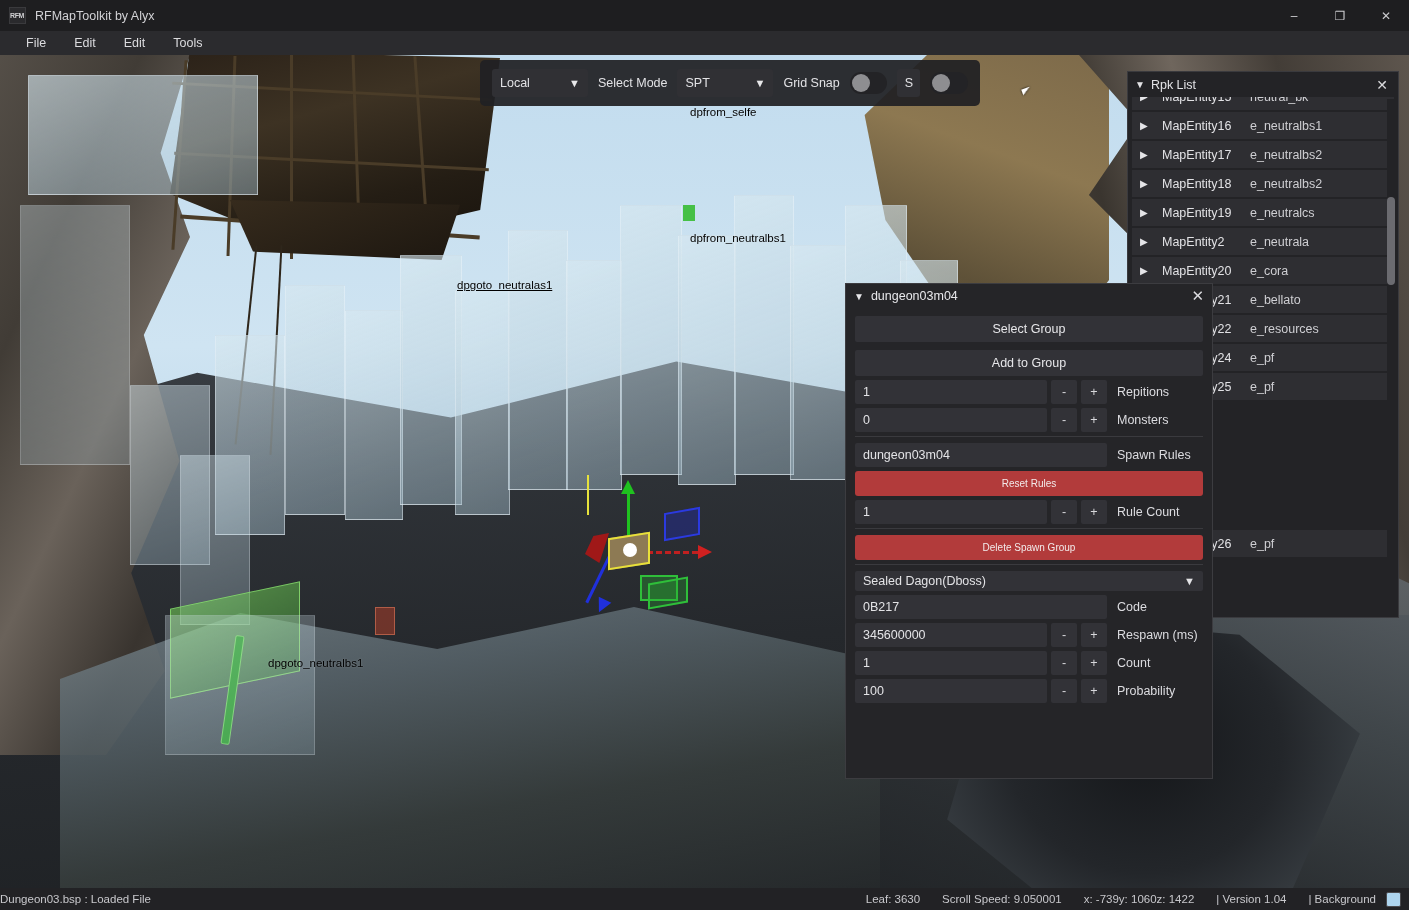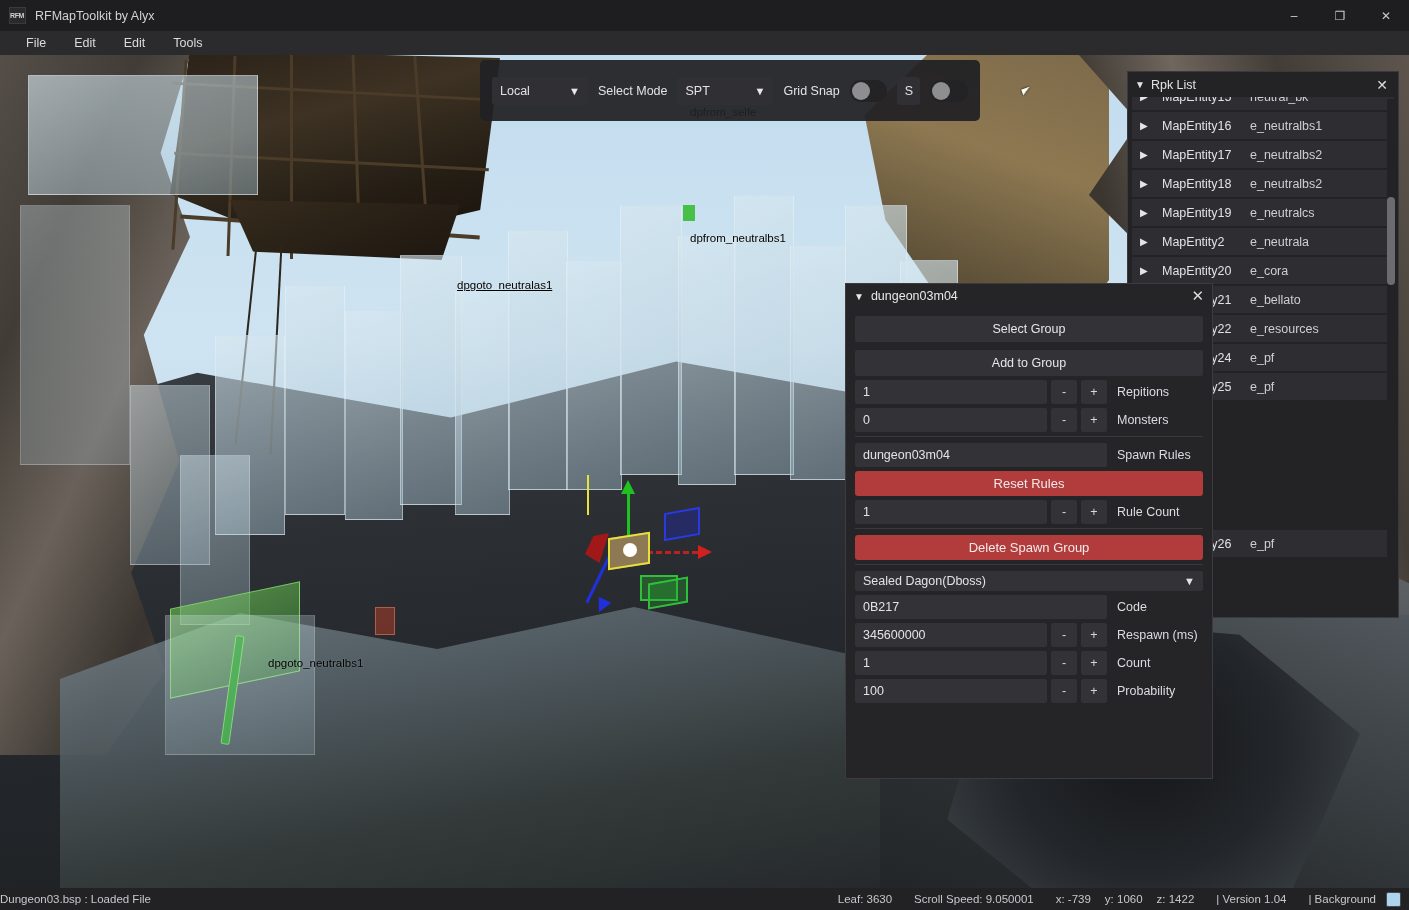--- a/index.html
+++ b/index.html
@@ -109,21 +109,21 @@
   }
   .tower-beam { position: absolute; background: #4a3c28; }
   .vp-label {
     position: absolute; font-size: 11.5px; color: #000;
     text-shadow: 0 0 2px rgba(255,255,255,.25);
     white-space: nowrap; pointer-events: none;
   }
 
   
   .topbar {
-    position: absolute; left: 480px; top: 60px; width: 500px; height: 61px;
+    position: absolute; left: 480px; top: 60px; width: 500px; height: 46px;
     background: rgba(32,32,35,0.93); border-radius: 5px;
     display: flex; align-items: center; padding: 0 12px; gap: 10px;
   }
   .dd {
     height: 28px; background: #303034; border-radius: 3px;
     display: flex; align-items: center; padding: 0 8px; color: #e2e2e5; font-size: 12.5px;
     min-width: 96px; justify-content: space-between; gap: 10px;
   }
   .dd .caret { font-size: 11px; color: #e8e8ea; }
   .tb-label { font-size: 12.5px; color: #e2e2e5; white-space: nowrap; }
@@ -184,21 +184,21 @@
   .dlg-head .x { margin-left: auto; font-size: 15px; color: #dcdce0; }
   .dlg-body { padding: 0 9px; }
   .wide-btn {
     height: 26px; background: #323237; border-radius: 2px; margin-bottom: 4px;
     display: flex; align-items: center; justify-content: center;
     color: #e6e6e9; font-size: 12.5px; margin-top: 8px;
   }
   .red-btn {
     height: 25px; background: #b23b3b; border-radius: 3px; margin-bottom: 4px;
     display: flex; align-items: center; justify-content: center;
-    color: #f2eaea; font-size: 13px;
+    color: #f2eaea; font-size: 10px;
   }
   .field-row { display: flex; align-items: center; gap: 4px; margin-bottom: 4px; }
   .fld {
     flex: 1; height: 24px; background: #323237; border-radius: 2px;
     display: flex; align-items: center; padding: 0 8px;
     color: #e3e3e6; font-size: 12.5px;
   }
   .spin {
     width: 26px; height: 24px; background: #323237; border-radius: 2px;
     display: flex; align-items: center; justify-content: center;
@@ -214,21 +214,21 @@
   .select-row .caret { margin-left: auto; font-size: 11px; }
 
   
   .statusbar {
     position: absolute; left: 0; bottom: 0; width: 1409px; height: 22px;
     background: #222225; display: flex; align-items: center;
     color: #c8c8cc; font-size: 11.5px;
   }
   .sb-left { }
   .sb-right { margin-left: auto; display: flex; align-items: center; gap: 22px; padding-right: 8px; }
-  .sb-coords { display: flex; gap: 14px; }
+  .sb-coords { display: flex; }
   .sb-swatch {
     width: 15px; height: 15px; border-radius: 2px; border: 1px solid #4a4a4e;
   }
 </style>
 </head>
 <body>
 
 <div id="app">
 
   <div class="titlebar">

